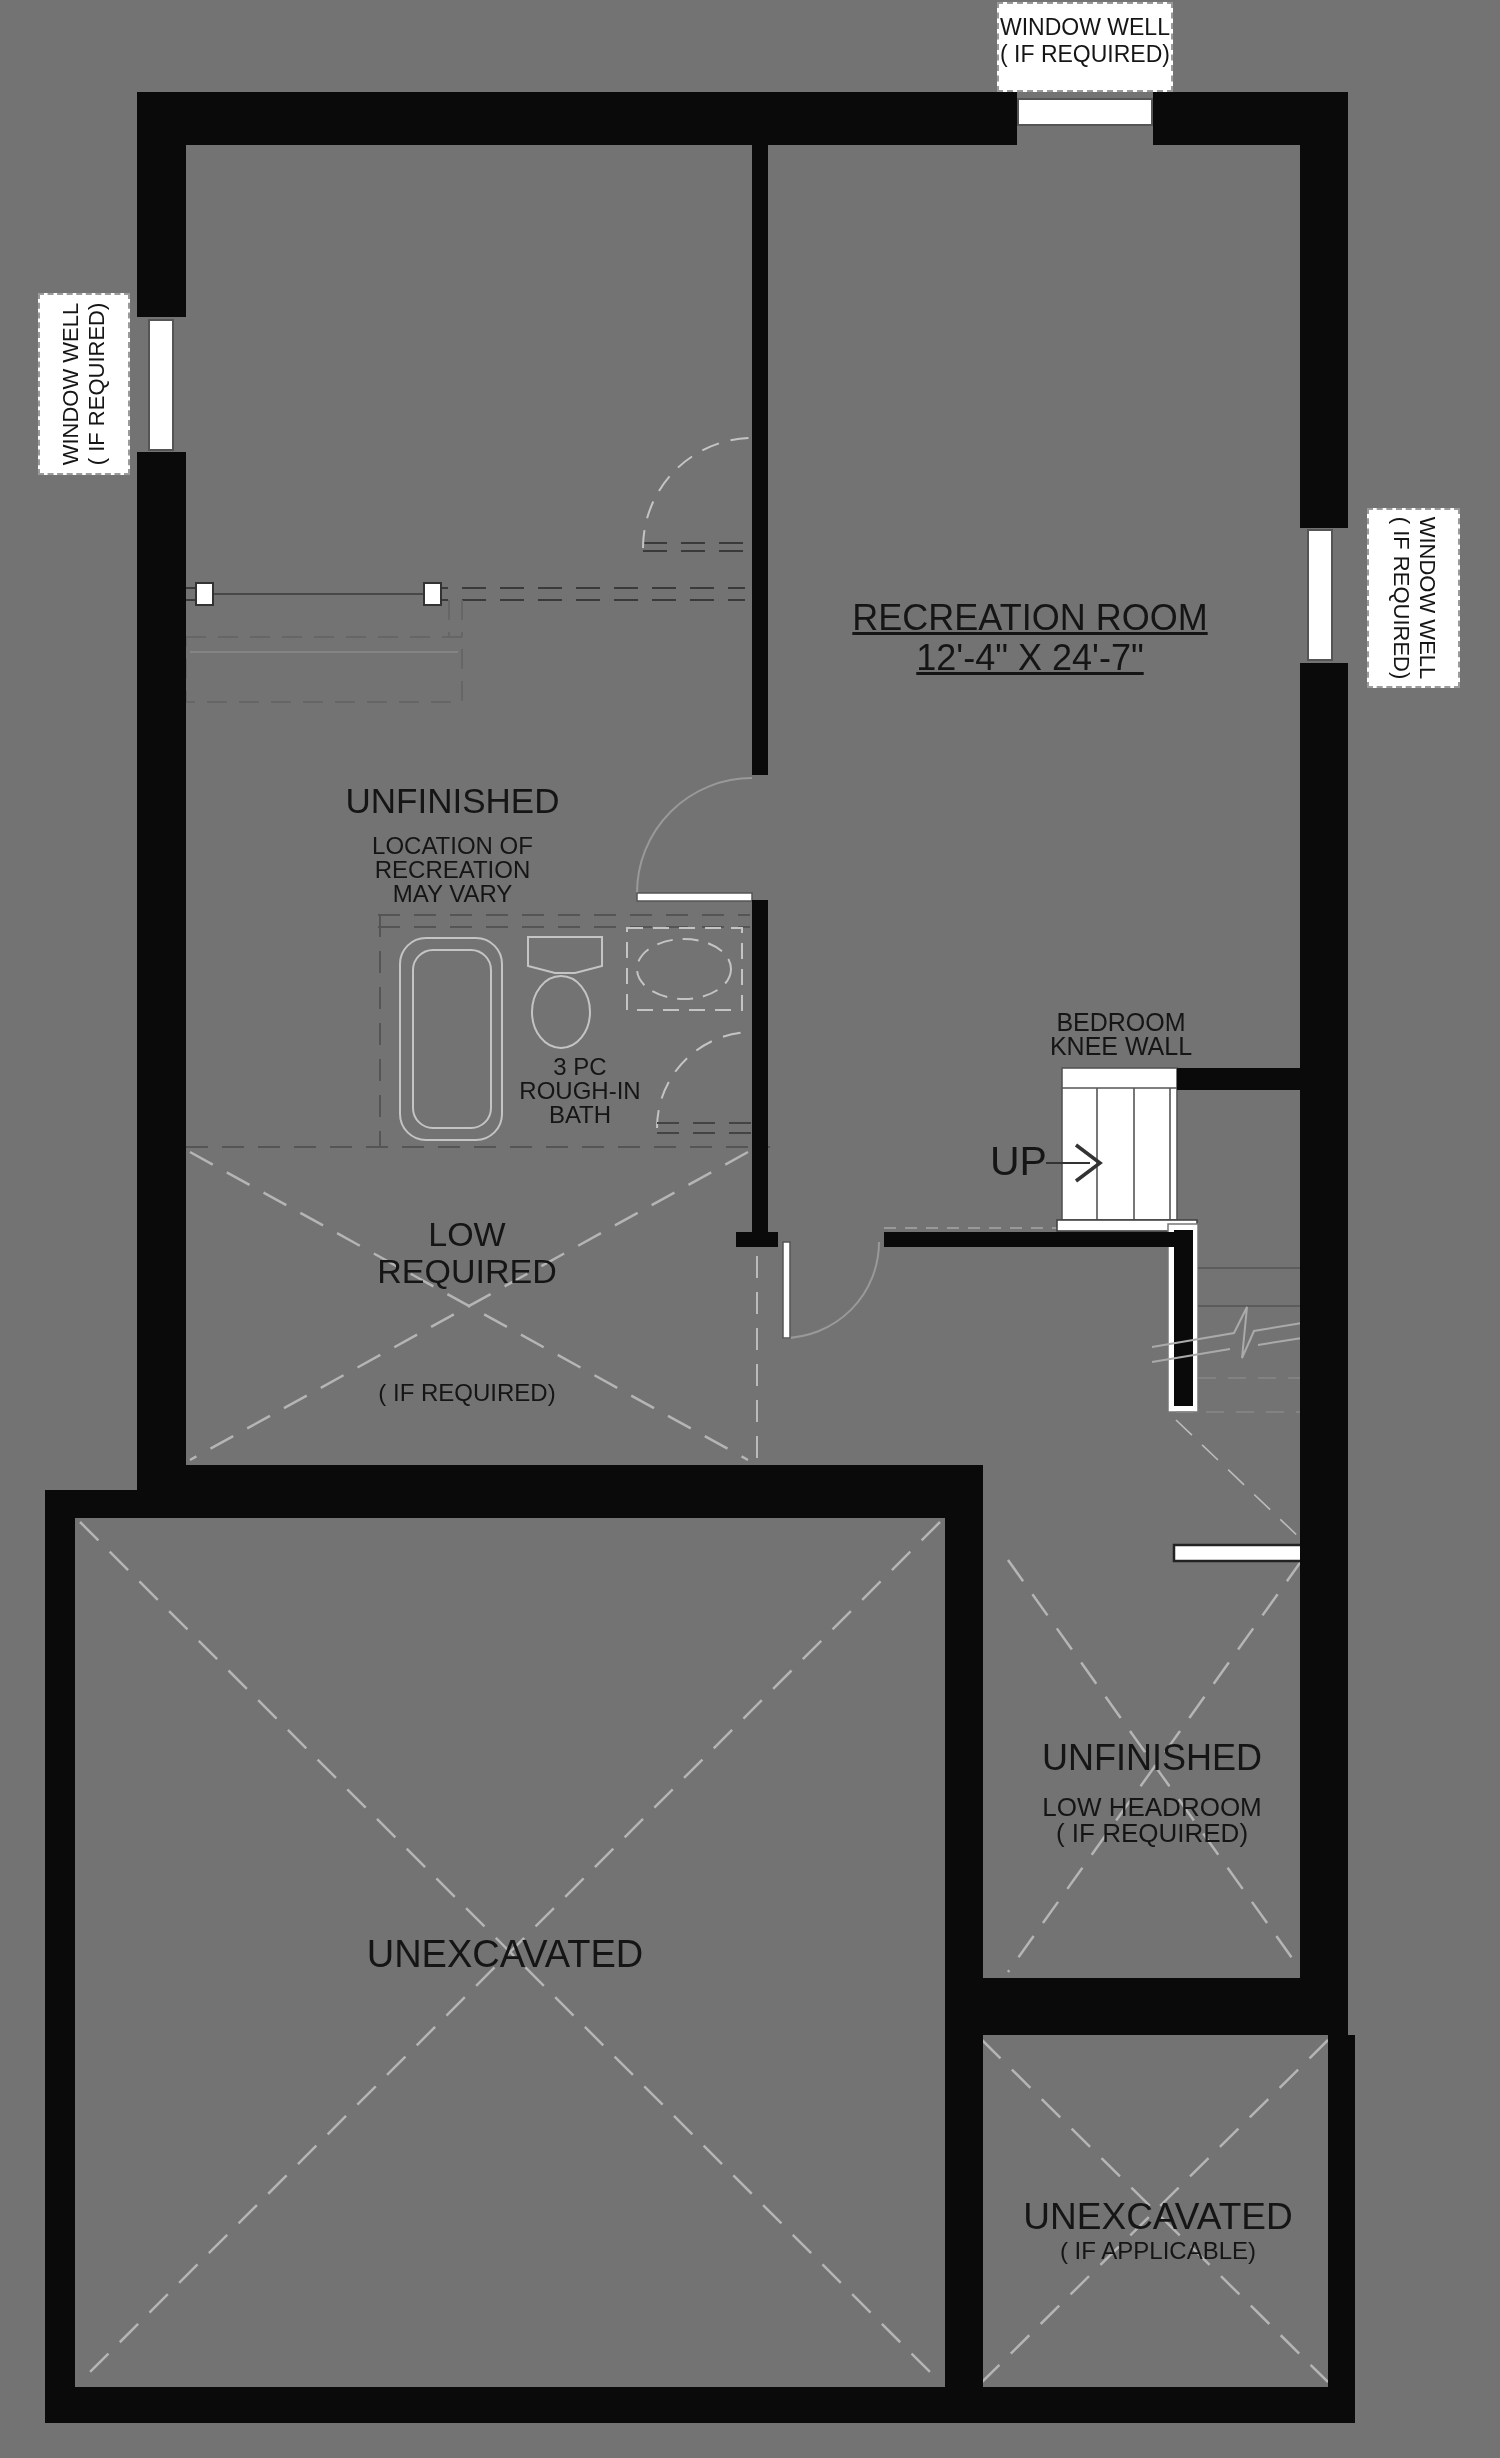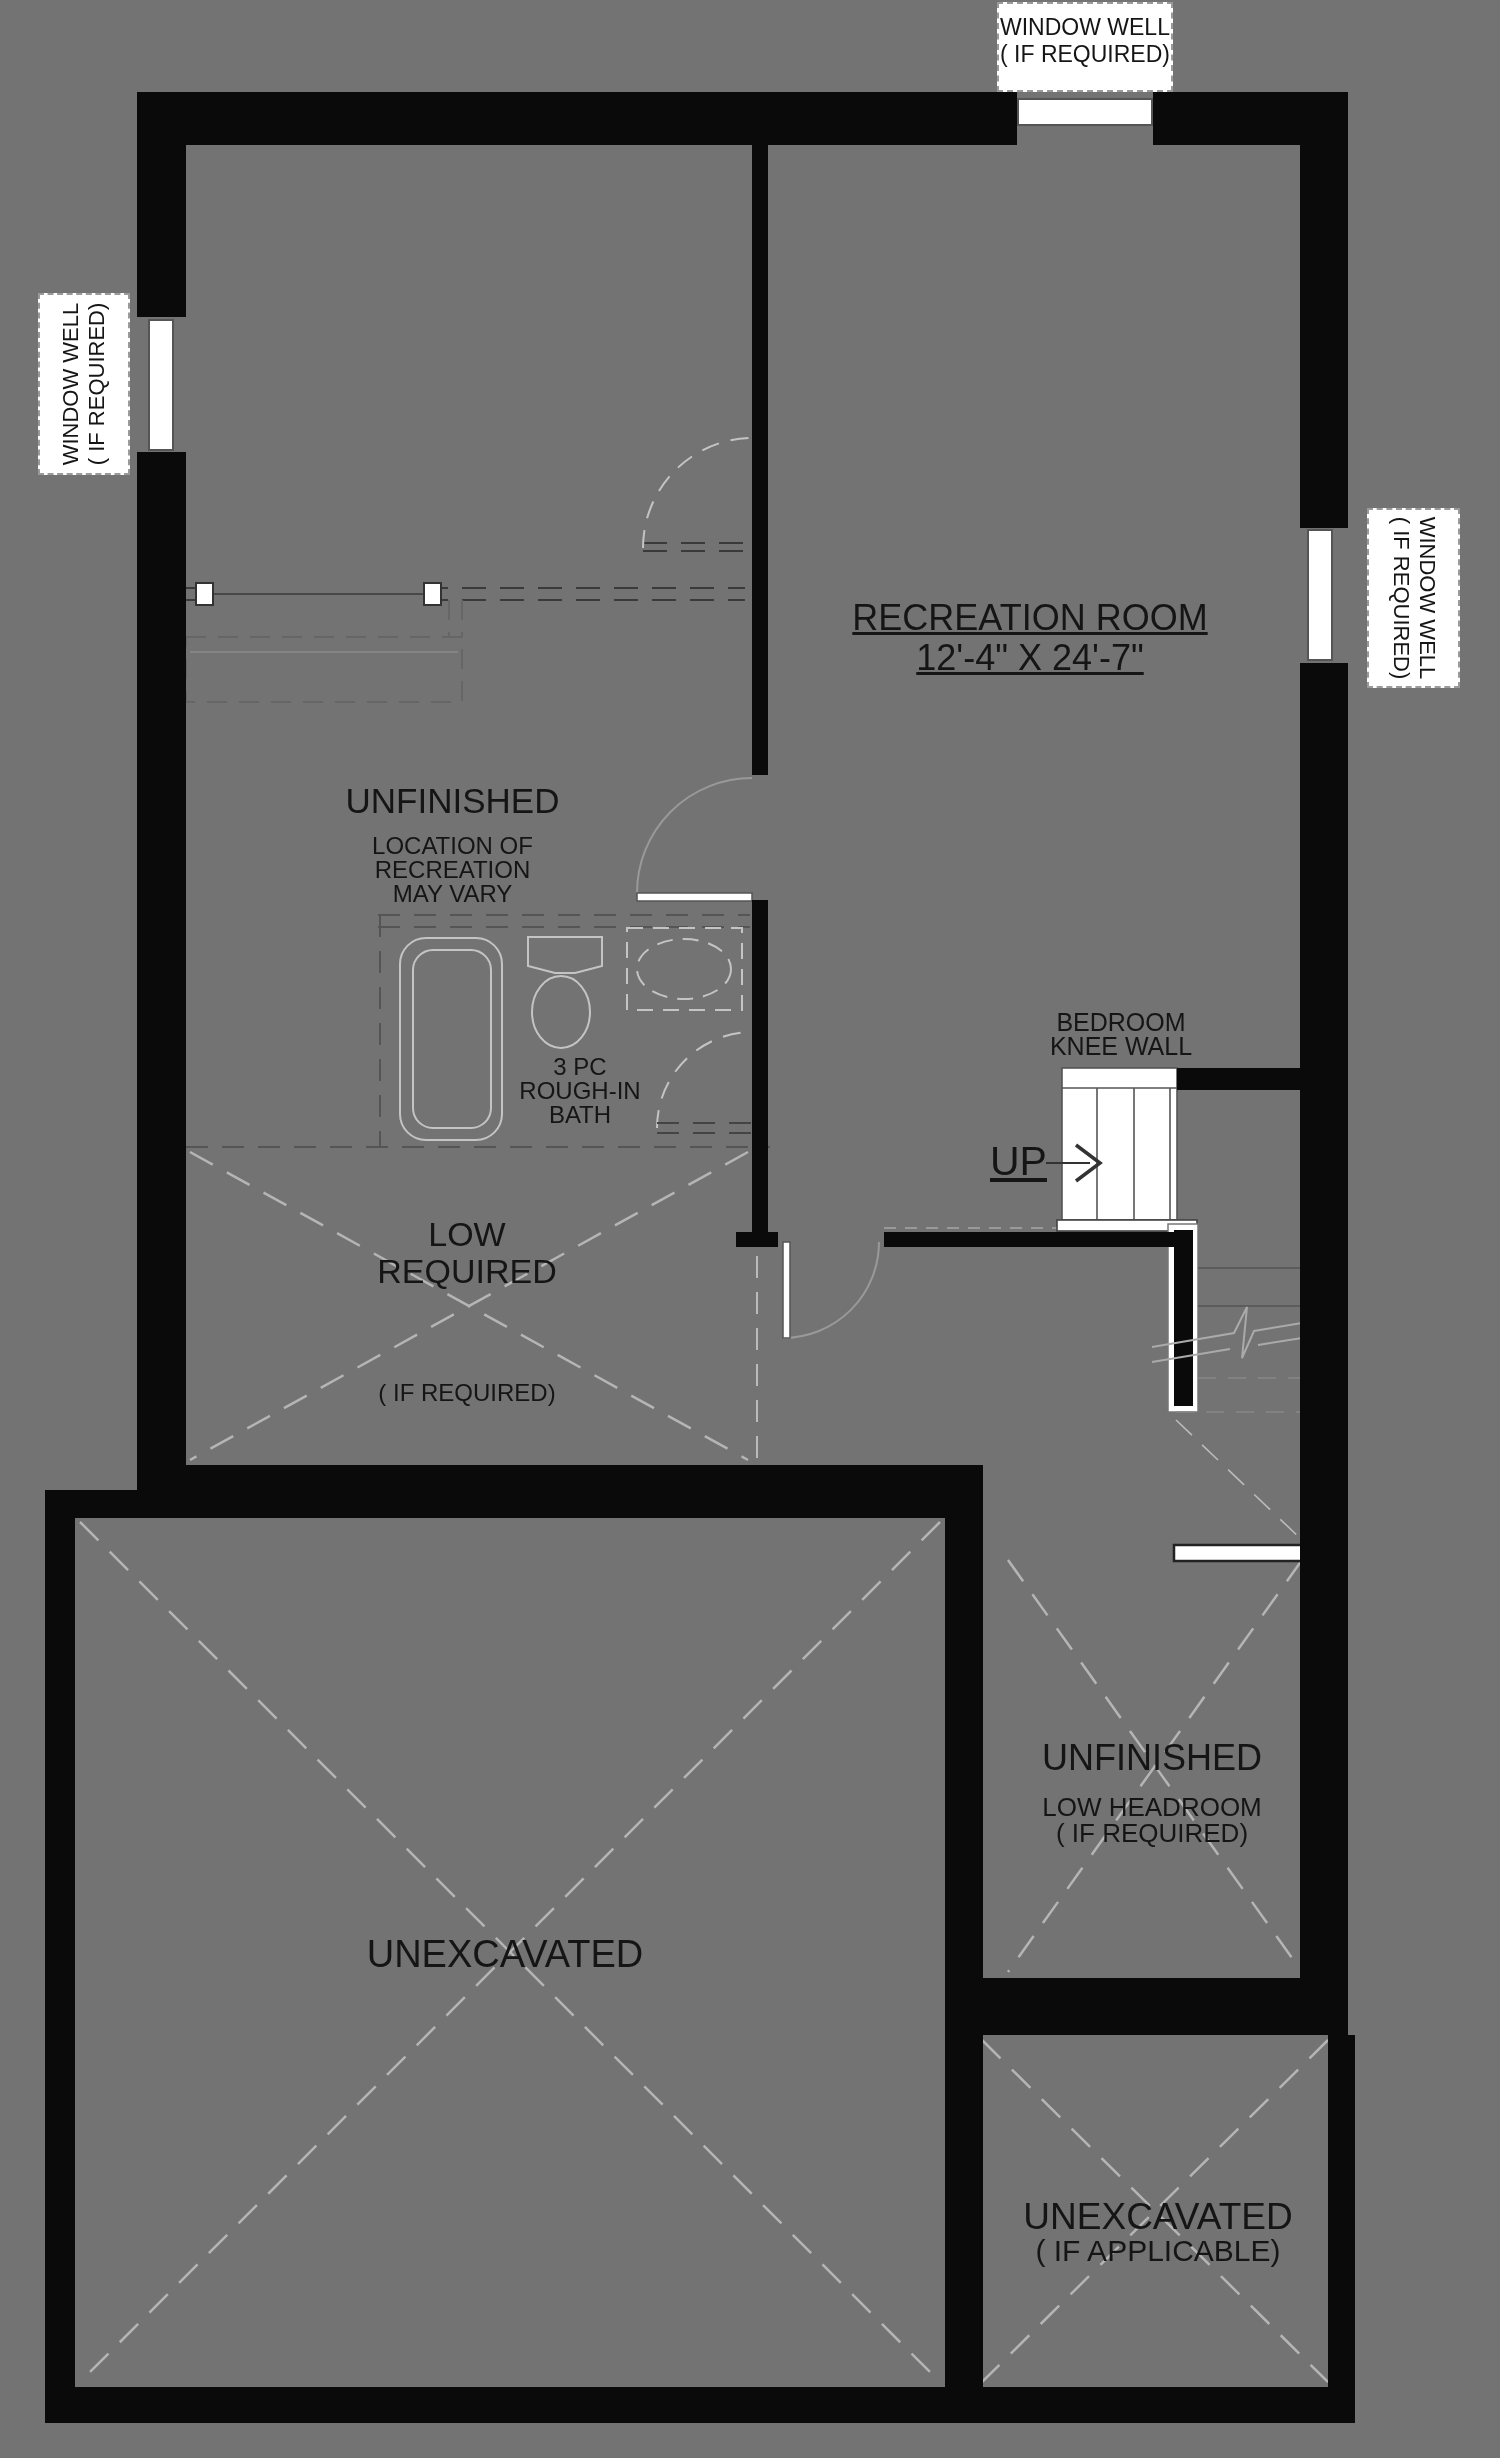--- a/index.html
+++ b/index.html
@@ -212,21 +212,21 @@
     <span>3 PC</span>
     <span>ROUGH-IN</span>
     <span>BATH</span>
   </div>
 
   <div class="lbl" style="left:1040px;top:1010px;width:162px;font-size:25px;line-height:24px;">
     <span>BEDROOM</span>
     <span>KNEE WALL</span>
   </div>
 
-  <div class="lbl" style="left:990px;top:1140px;width:56px;font-size:41px;line-height:42px;text-decoration:underline;">
+  <div class="lbl" style="left:990px;top:1140px;width:56px;font-size:41px;line-height:42px;">
     <span>UP</span>
   </div>
 
   <div class="lbl" style="left:347px;top:1216px;width:240px;font-size:34px;line-height:37px;text-align:center;">
     <span>LOW</span>
     <span>REQUIRED</span>
   </div>
   <div class="lbl" style="left:347px;top:1381px;width:240px;font-size:24px;line-height:24px;">
     <span>( IF REQUIRED)</span>
   </div>
@@ -236,16 +236,16 @@
     <span style="font-size:26px;line-height:26px;margin-top:16px;">LOW HEADROOM</span>
     <span style="font-size:26px;line-height:26px;">( IF REQUIRED)</span>
   </div>
 
   <div class="lbl" style="left:345px;top:1934px;width:320px;font-size:38px;line-height:40px;">
     <span>UNEXCAVATED</span>
   </div>
 
   <div class="lbl" style="left:998px;top:2196px;width:320px;font-size:37px;line-height:42px;">
     <span>UNEXCAVATED</span>
-    <span style="font-size:30px;line-height:26px;">( IF APPLICABLE)</span>
+    <span style="font-size:24px;line-height:26px;">( IF APPLICABLE)</span>
   </div>
 
 </div>
 
 </body></html>

